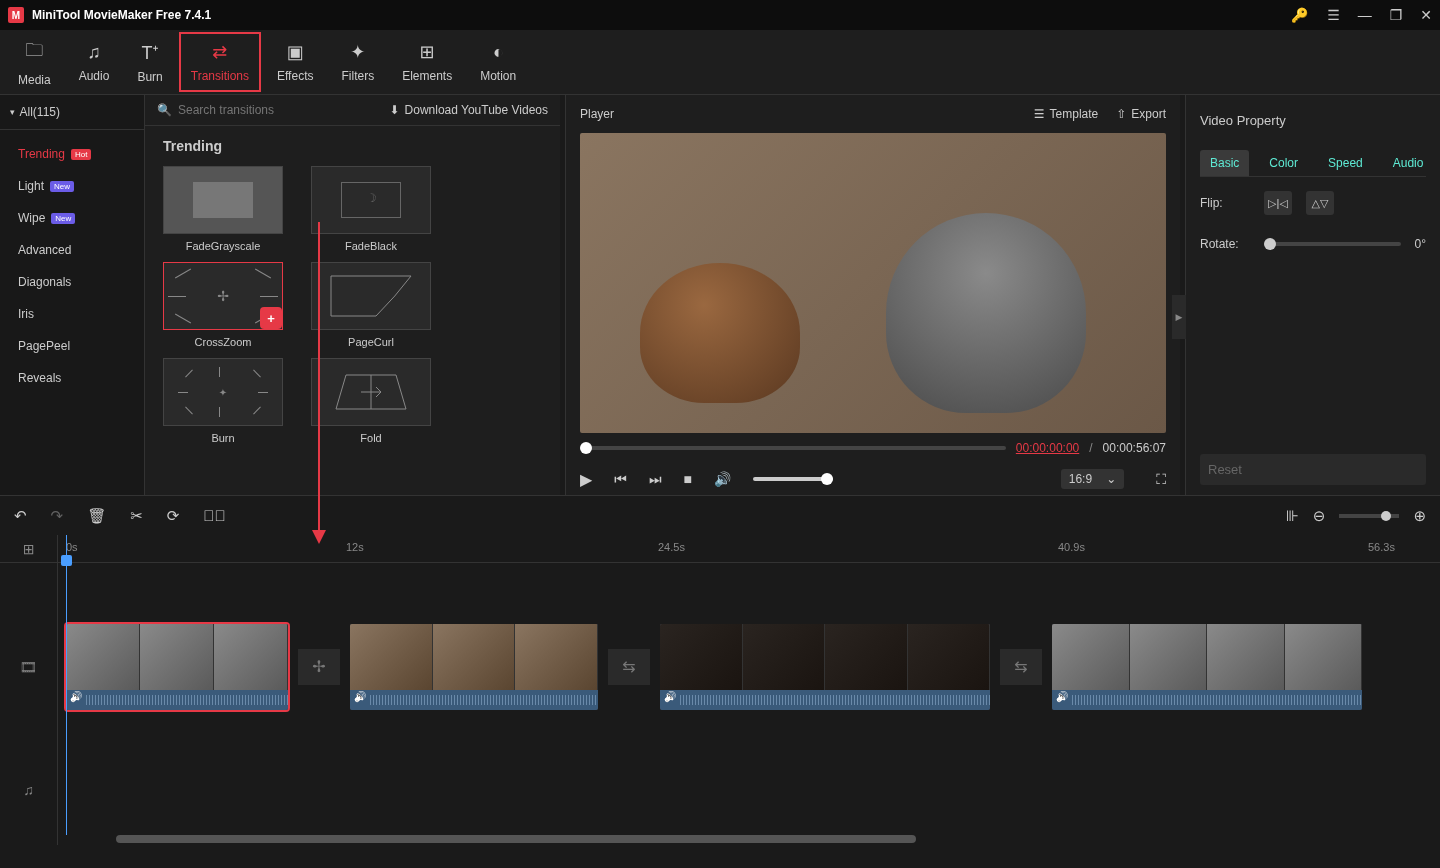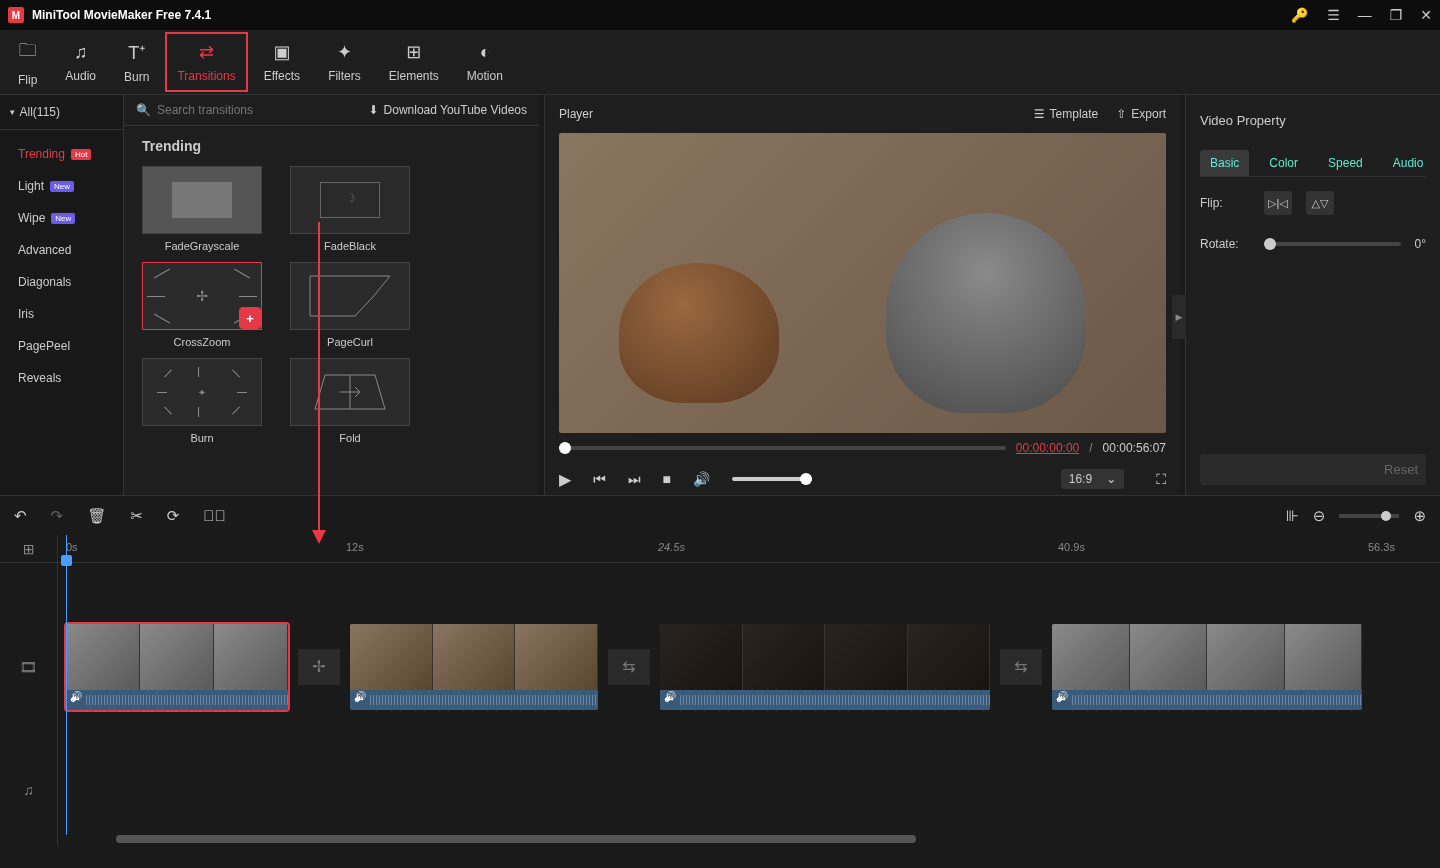--- a/index.html
+++ b/index.html
@@ -12,21 +12,21 @@
 .title-icon { color: #ccc; cursor: pointer; font-size: 14px; }
 .key-icon { color: #f0c040; }
 
 .toolbar { height: 65px; background: #1e1e1e; display: flex; align-items: stretch; padding: 0 4px; border-bottom: 1px solid #333; }
 .tool-item { display: flex; flex-direction: column; align-items: center; justify-content: center; padding: 0 14px; cursor: pointer; font-size: 12px; color: #ccc; gap: 6px; position: relative; }
 .tool-item.active { color: #e63946; }
 .tool-item.active::after { content: ''; position: absolute; inset: 2px; border: 2px solid #e63946; pointer-events: none; }
 .tool-icon { font-size: 18px; }
 
 .main-layout { display: flex; height: 400px; }
-.sidebar { width: 124px; background: #181818; border-right: 1px solid #333; }
+.sidebar { width: 145px; background: #181818; border-right: 1px solid #333; }
 .sidebar-top { display: flex; align-items: center; padding: 10px; font-size: 12px; color: #ccc; border-bottom: 1px solid #333; gap: 5px; }
 .sidebar-top::before { content: '▾'; font-size: 9px; }
 .sidebar-list { padding: 8px 0; }
 .sidebar-item { padding: 9px 18px; font-size: 12px; color: #ccc; cursor: pointer; display: flex; align-items: center; gap: 6px; }
 .sidebar-item.trending { color: #e63946; }
 .badge { font-size: 8px; padding: 1px 4px; border-radius: 2px; color: white; }
 .badge-hot { background: #e63946; }
 .badge-new { background: #6b5ce7; }
 
 .center-panel { width: 415px; background: #1e1e1e; display: flex; flex-direction: column; }
@@ -73,21 +73,21 @@
 .property-panel { width: 255px; background: #1e1e1e; border-left: 1px solid #333; display: flex; flex-direction: column; padding: 10px 14px; margin-left: 5px; }
 .prop-title { font-size: 13px; color: #ccc; margin-bottom: 14px; padding: 8px 0; }
 .prop-tabs { display: flex; gap: 10px; border-bottom: 1px solid #333; margin-bottom: 14px; }
 .prop-tab { padding: 6px 10px; font-size: 12px; color: #5eead4; cursor: pointer; border-radius: 3px 3px 0 0; }
 .prop-tab.active { background: #3a3a3a; }
 .prop-row { display: flex; align-items: center; font-size: 12px; margin-bottom: 22px; gap: 14px; }
 .prop-label { width: 50px; color: #ccc; }
 .flip-btn { width: 28px; height: 24px; background: #333; display: flex; align-items: center; justify-content: center; cursor: pointer; border-radius: 3px; font-size: 11px; }
 .rotate-slider { flex: 1; height: 4px; background: #444; border-radius: 2px; position: relative; }
 .rotate-knob { position: absolute; left: 0; top: -4px; width: 12px; height: 12px; background: #ccc; border-radius: 50%; }
-.reset-btn { margin-top: auto; width: 100%; padding: 8px; background: #2a2a2a; color: #666; text-align: right; font-size: 13px; border-radius: 3px; cursor: pointer; }
+.reset-btn { margin-top: auto; width: 100%; padding: 8px; background: #2a2a2a; color: #666; text-align: left; font-size: 13px; border-radius: 3px; cursor: pointer; }
 .collapse-handle { position: absolute; left: -14px; top: 50%; width: 14px; height: 44px; background: #2a2a2a; display: flex; align-items: center; justify-content: center; color: #888; font-size: 9px; cursor: pointer; }
 
 .timeline-bar { height: 40px; background: #1a1a1a; border-top: 1px solid #333; display: flex; align-items: center; padding: 0 14px; justify-content: space-between; }
 .tl-left { display: flex; gap: 24px; }
 .tl-icon { color: #ccc; cursor: pointer; font-size: 15px; }
 .tl-right { display: flex; align-items: center; gap: 14px; }
 .zoom-slider { width: 60px; height: 4px; background: #444; position: relative; }
 .zoom-knob { position: absolute; left: 70%; top: -3px; width: 10px; height: 10px; background: #ccc; border-radius: 50%; }
 
 .timeline-area { height: 310px; background: #1a1a1a; display: flex; }
@@ -133,21 +133,21 @@
     <span class="title-icon">☰</span>
     <span class="title-icon">—</span>
     <span class="title-icon">❐</span>
     <span class="title-icon">✕</span>
   </div>
 </div>
 
 <div class="toolbar" id="toolbar">
     <div class="tool-item">
       <span class="tool-icon">🗀</span>
-      <span>Flip</span>
+      <span>Media</span>
     </div>
     <div class="tool-item">
       <span class="tool-icon">♫</span>
       <span>Audio</span>
     </div>
     <div class="tool-item">
       <span class="tool-icon">T⁺</span>
       <span>Burn</span>
     </div>
     <div class="tool-item active">
@@ -384,21 +384,21 @@
     <div class="track-header th-ruler">⊞</div>
     <div class="track-header th-empty"></div>
     <div class="track-header th-video">🎞</div>
     <div class="track-header th-spacer"></div>
     <div class="track-header th-audio">♫</div>
   </div>
   <div class="tracks">
     <div class="ruler" id="ruler">
         <span class="ruler-mark" style="left: 8px;">0s</span>
         <span class="ruler-mark" style="left: 288px;">12s</span>
-        <span class="ruler-mark" style="left: 600px; font-style: italic;">24.5s</span>
+        <span class="ruler-mark" style="left: 600px;">24.5s</span>
         <span class="ruler-mark" style="left: 1000px;">40.9s</span>
         <span class="ruler-mark" style="left: 1310px;">56.3s</span>
       </div>
     <div class="playhead"></div>
     <div class="empty-track"></div>
     <div class="video-track" id="video-track">
         <div class="clip selected" style="width: 222px;">
           <div class="clip-thumbs">
             <div class="clip-thumb grey"></div>
             <div class="clip-thumb grey"></div>

